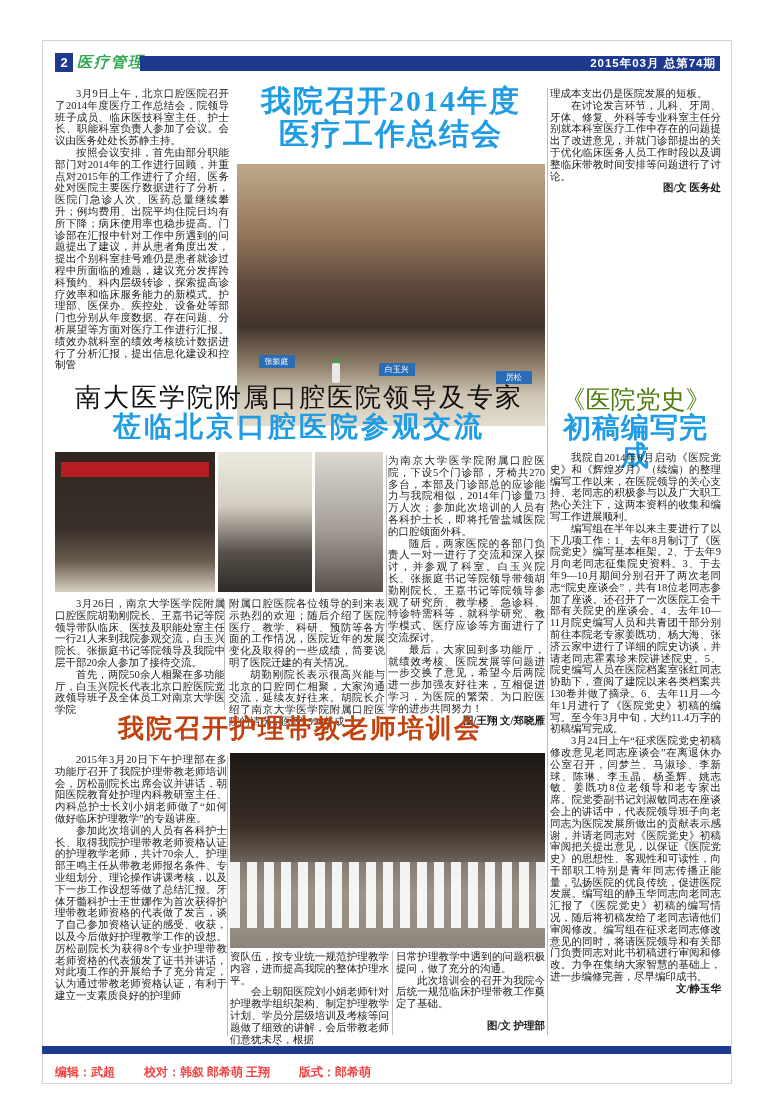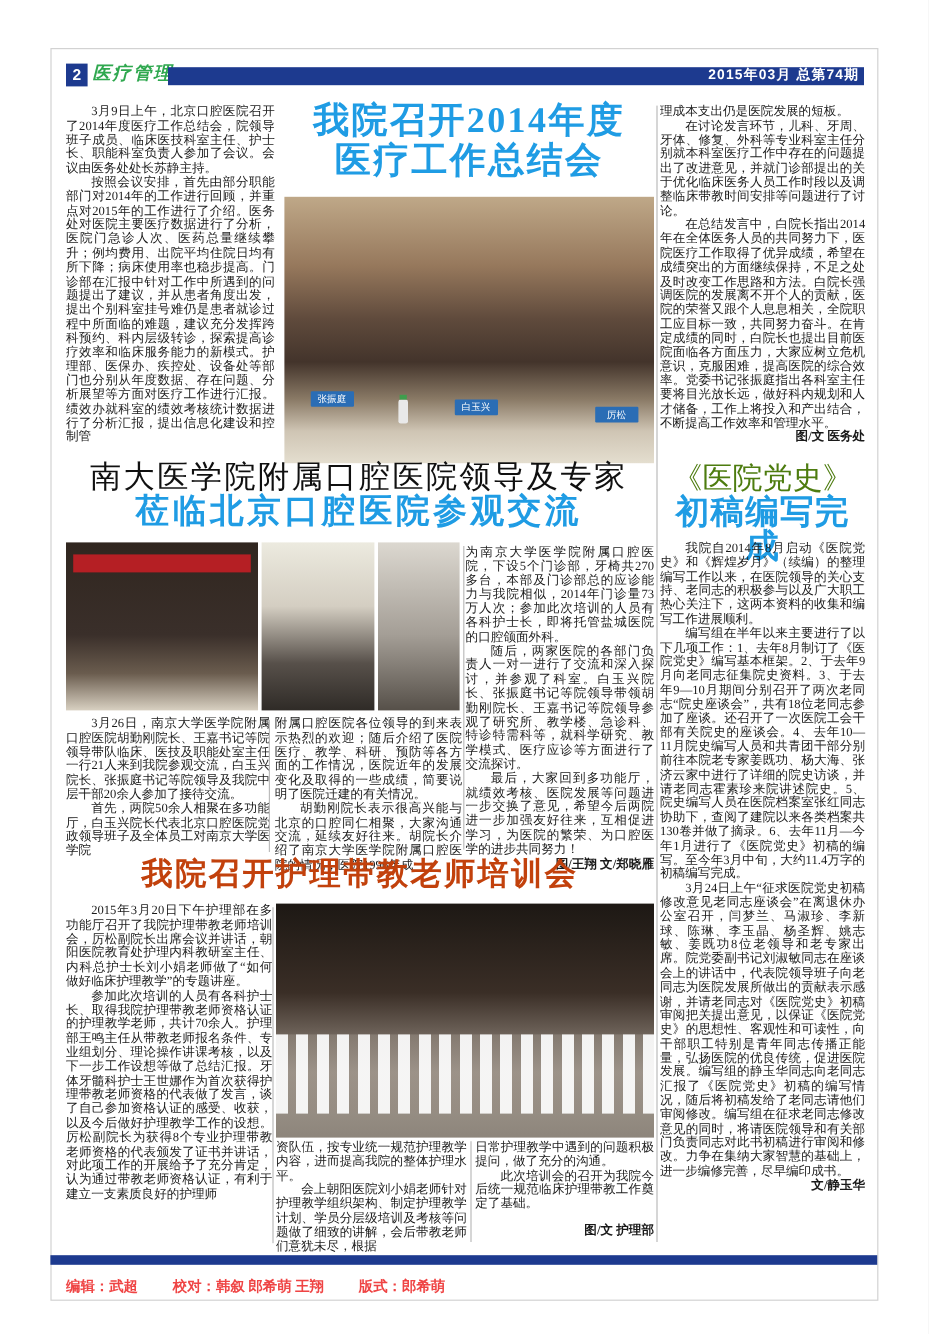--- a/index.html
+++ b/index.html
@@ -28,21 +28,21 @@
   .t2{left:55px;top:383px;width:488px;}
   .t2 .l1{color:#101010;font-size:26px;line-height:29px;letter-spacing:2px;font-weight:normal;}
   .t2 .l2{color:#1f9ce4;font-size:28px;line-height:30px;letter-spacing:3px;font-weight:bold;}
   .t3{left:550px;top:386px;width:171px;}
   .t3 .l1{color:#4d7c0f;font-size:25px;line-height:28px;font-weight:normal;}
   .t3 .l2{color:#1f9ce4;font-size:28px;line-height:28px;letter-spacing:1px;font-weight:bold;}
   .t4{left:55px;top:713px;width:490px;color:#c2410c;font-size:26px;line-height:32px;letter-spacing:2px;}
 
   
   .photo{position:absolute;overflow:hidden;}
-  .photo1{left:237px;top:164px;width:308px;height:222px;
+  .photo1{left:237px;top:164px;width:308px;height:262px;
     background:linear-gradient(180deg,#bfa888 0%,#96785c 26%,#5f4a3c 46%,#43342b 62%,#8a7a66 76%,#cfc5b4 88%,#e4decf 100%);}
   .plate{position:absolute;width:36px;height:13px;background:#2a6db5;color:#fff;
          font:8px/13px "Liberation Sans",sans-serif;text-align:center;border-radius:1px;}
   .bottle{position:absolute;left:31%;top:76%;width:8px;height:20px;background:#e9e9e9;border-radius:2px;}
   .bottle:before{content:"";position:absolute;left:1px;top:-4px;width:6px;height:4px;background:#3f9e4d;}
   .photo2a{left:55px;top:452px;width:160px;height:140px;
     background:linear-gradient(180deg,#30261f 0%,#3a2f2a 55%,#6a5c4e 78%,#d8d0c1 100%);}
   .banner{position:absolute;left:6px;top:10px;right:6px;height:15px;background:#b51f24;}
   .photo2b{left:218px;top:452px;width:94px;height:140px;
     background:linear-gradient(180deg,#eceadf 0%,#d4cec2 38%,#57504a 72%,#2f2b27 100%);}
@@ -87,21 +87,20 @@
   <div class="photo photo1">
     <div class="plate" style="left:7%;top:73%;">张振庭</div>
     <div class="plate" style="left:46%;top:76%;">白玉兴</div>
     <div class="plate" style="left:84%;top:79%;">厉松</div>
     <div class="bottle"></div>
   </div>
 
   <div class="body-col" style="left:550px;top:88px;width:171px;">
     <p class="noind">理成本支出仍是医院发展的短板。</p>
     <p>在讨论发言环节，儿科、牙周、牙体、修复、外科等专业科室主任分别就本科室医疗工作中存在的问题提出了改进意见，并就门诊部提出的关于优化临床医务人员工作时段以及调整临床带教时间安排等问题进行了讨论。</p>
-    <p>在总结发言中，白院长指出2014年在全体医务人员的共同努力下，医院医疗工作取得了优异成绩，希望在成绩突出的方面继续保持，不足之处及时改变工作思路和方法。白院长强调医院的发展离不开个人的贡献，医院的荣誉又跟个人息息相关，全院职工应目标一致，共同努力奋斗。在肯定成绩的同时，白院长也提出目前医院面临各方面压力，大家应树立危机意识，克服困难，提高医院的综合效率。党委书记张振庭指出各科室主任要将目光放长远，做好科内规划和人才储备，工作上将投入和产出结合，不断提高工作效率和管理水平。</p>
     <p class="caption">图/文 医务处</p>
   </div>
 
   <div class="headline t2">
     <div class="l1">南大医学院附属口腔医院领导及专家</div>
     <div class="l2">莅临北京口腔医院参观交流</div>
   </div>
 
   <div class="photo photo2a">
     <div class="banner"></div>

